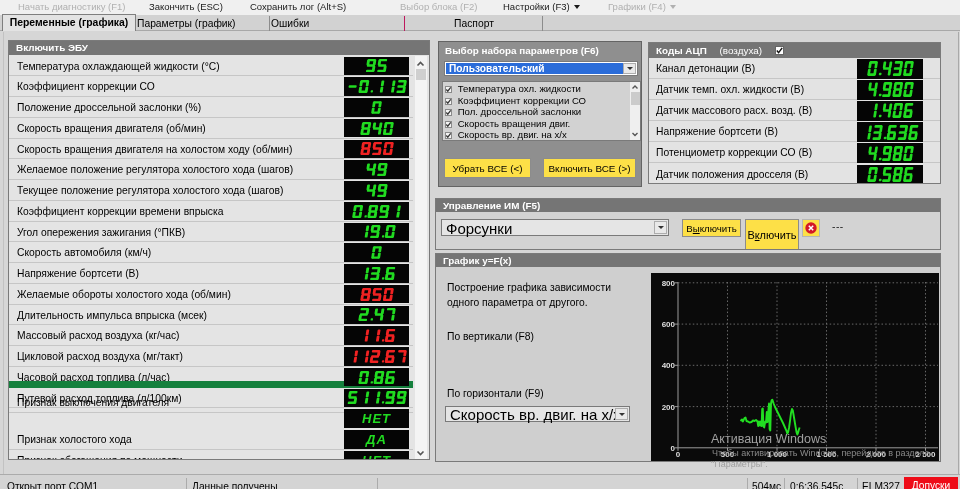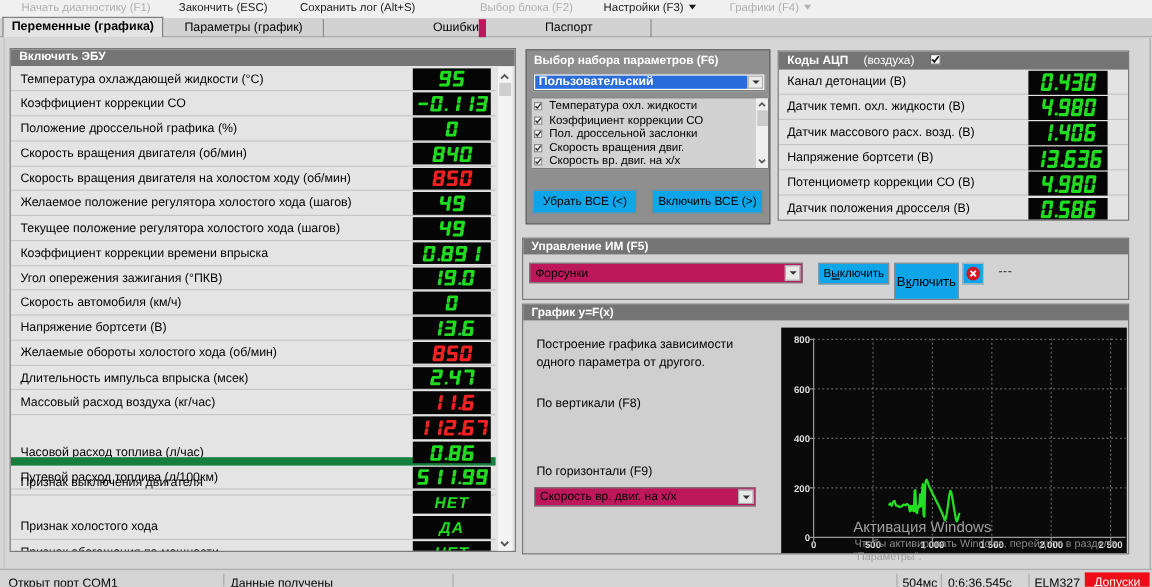--- a/index.html
+++ b/index.html
@@ -1,41 +1,41 @@
 <!DOCTYPE html>
 <html><head><meta charset="utf-8"><style>
 *{margin:0;padding:0;box-sizing:border-box}
 body{width:960px;height:489px;overflow:hidden;position:relative;
  font-family:"Liberation Sans",sans-serif;background:#D6D6D6;font-size:10.3px;color:#000}
 .abs{position:absolute}
 .hdr{position:absolute;left:0;top:0;right:0;height:14px;background:#757575;color:#fff;
  font-weight:bold;line-height:14px;padding-left:7px;font-size:9.9px}
 .panel{position:absolute;border:1px solid #7A7A7A;overflow:hidden}
-.btn{position:absolute;background:#0ea5e9;border:1px solid #8C8C8C;
+.btn{position:absolute;background:#fde047;border:1px solid #8C8C8C;
  display:flex;align-items:center;justify-content:center;white-space:nowrap}
-.combo{position:absolute;background:#be185d;border:1px solid #7A7A7A;line-height:13px;font-size:10px}
+.combo{position:absolute;background:#e5e5e5;border:1px solid #7A7A7A;line-height:13px;font-size:15px}
 .cbtn{position:absolute;right:1px;top:1px;bottom:1px;width:13px;background:#E9E9E9;
  border:1px solid #ADADAD;display:flex;align-items:center;justify-content:center}
 .arr{width:0;height:0;border-left:3px solid transparent;border-right:3px solid transparent;
  border-top:3.5px solid #333}
 .sep{position:absolute;background:#ABABAB;width:1px}
 </style></head><body>
 
 <div class="abs" style="left:0;top:0;width:960px;height:15px;background:#F0F0F0;font-size:9.5px">
 <span class="abs" style="left:18px;top:1px;color:#B0B0B0">Начать диагностику (F1)</span>
 <span class="abs" style="left:149px;top:1px;color:#1A1A1A">Закончить (ESC)</span>
 <span class="abs" style="left:250px;top:1px;color:#1A1A1A">Сохранить лог (Alt+S)</span>
 <span class="abs" style="left:400px;top:1px;color:#B0B0B0">Выбор блока (F2)</span>
 <span class="abs" style="left:503px;top:1px;color:#1A1A1A">Настройки (F3)<span style="display:inline-block;width:0;height:0;margin-left:4px;margin-bottom:1px;border-left:3.5px solid transparent;border-right:3.5px solid transparent;border-top:4px solid #1A1A1A"></span></span>
 <span class="abs" style="left:608px;top:1px;color:#B0B0B0">Графики (F4)<span style="display:inline-block;width:0;height:0;margin-left:4px;margin-bottom:1px;border-left:3.5px solid transparent;border-right:3.5px solid transparent;border-top:4px solid #B0B0B0"></span></span>
 </div>
 <div class="abs" style="left:0;top:15px;width:960px;height:16px;background:#D2D2D2;border-bottom:1px solid #A8A8A8">
 <div class="abs" style="left:2px;top:-1px;width:134px;height:17px;background:#E3E3E3;border:1px solid #7F7F7F;border-bottom:none;text-align:center;line-height:16px;font-weight:bold;font-size:10.4px;z-index:2">Переменные (графика)</div>
-<div class="abs" style="left:137px;top:1px;width:133px;height:15px;text-align:center;line-height:15px;border-right:1px solid #8C8C8C">Параметры (график)</div>
-<div class="abs" style="left:271px;top:1px;width:134px;height:15px;text-align:right;line-height:15px;border-right:6px solid #be185d">Ошибки</div>
+<div class="abs" style="left:137px;top:1px;width:133px;height:15px;text-align:left;line-height:15px;border-right:1px solid #8C8C8C">Параметры (график)</div>
+<div class="abs" style="left:271px;top:1px;width:134px;height:15px;text-align:left;line-height:15px;border-right:1px solid #be185d">Ошибки</div>
 <div class="abs" style="left:406px;top:1px;width:137px;height:15px;text-align:center;line-height:15px;border-right:1px solid #8C8C8C">Паспорт</div>
 </div>
 <div class="panel" style="left:8px;top:40px;width:422px;height:420px;background:#E4E4E4">
 <div class="hdr">Включить ЭБУ</div>
 <div class="abs" style="left:0;top:14.6px;width:404px;height:20.8px;border-bottom:1px solid #C6C6C6;line-height:21px;padding-left:8px;overflow:hidden">Температура охлаждающей жидкости (°С)</div>
 <div style="position:absolute;left:335px;top:15.7px;width:65px;height:18.4px;background:#050505;display:flex;align-items:center;justify-content:center;overflow:hidden">
       <svg width="23" height="13" viewBox="0 0 22.5 13" style="overflow:visible">
         <g fill="#21DB21" transform="translate(2.1,0) skewX(-9)">
           <rect x="0.55" y="0.00" width="8.08" height="2.37" rx="0.84"></rect>
           <rect x="6.33" y="0.46" width="2.84" height="5.74" rx="0.84"></rect>
@@ -68,21 +68,21 @@
           <rect x="44.05" y="0.46" width="2.84" height="5.74" rx="0.84"></rect>
           <rect x="44.05" y="6.81" width="2.84" height="5.74" rx="0.84"></rect>
           <rect x="49.55" y="0.00" width="8.08" height="2.37" rx="0.84"></rect>
           <rect x="55.33" y="0.46" width="2.84" height="5.74" rx="0.84"></rect>
           <rect x="55.33" y="6.81" width="2.84" height="5.74" rx="0.84"></rect>
           <rect x="49.55" y="10.63" width="8.08" height="2.37" rx="0.84"></rect>
           <rect x="49.55" y="5.31" width="8.08" height="2.37" rx="0.84"></rect>
         </g>
       </svg>
     </div>
-<div class="abs" style="left:0;top:56.1px;width:404px;height:20.8px;border-bottom:1px solid #C6C6C6;line-height:21px;padding-left:8px;overflow:hidden">Положение дроссельной графика (%)</div>
+<div class="abs" style="left:0;top:56.1px;width:404px;height:20.8px;border-bottom:1px solid #C6C6C6;line-height:21px;padding-left:8px;overflow:hidden">Положение дроссельной заслонки (%)</div>
 <div style="position:absolute;left:335px;top:57.2px;width:65px;height:18.4px;background:#050505;display:flex;align-items:center;justify-content:center;overflow:hidden">
       <svg width="11" height="13" viewBox="0 0 11.3 13" style="overflow:visible">
         <g fill="#21DB21" transform="translate(2.1,0) skewX(-9)">
           <rect x="0.55" y="0.00" width="8.08" height="2.37" rx="0.84"></rect>
           <rect x="6.33" y="0.46" width="2.84" height="5.74" rx="0.84"></rect>
           <rect x="6.33" y="6.81" width="2.84" height="5.74" rx="0.84"></rect>
           <rect x="0.55" y="10.63" width="8.08" height="2.37" rx="0.84"></rect>
           <rect x="0.00" y="6.81" width="2.84" height="5.74" rx="0.84"></rect>
           <rect x="0.00" y="0.46" width="2.84" height="5.74" rx="0.84"></rect>
         </g>
@@ -312,20 +312,21 @@
           <rect x="23.5" y="10.2" width="2.3" height="2.3" rx="0.6"></rect>
           <rect x="26.98" y="0.00" width="8.08" height="2.37" rx="0.84"></rect>
           <rect x="32.76" y="6.81" width="2.84" height="5.74" rx="0.84"></rect>
           <rect x="26.98" y="10.63" width="8.08" height="2.37" rx="0.84"></rect>
           <rect x="26.43" y="6.81" width="2.84" height="5.74" rx="0.84"></rect>
           <rect x="26.43" y="0.46" width="2.84" height="5.74" rx="0.84"></rect>
           <rect x="26.98" y="5.31" width="8.08" height="2.37" rx="0.84"></rect>
         </g>
       </svg>
     </div>
+<div class="abs" style="left:0;top:305.1px;width:404px;height:20.8px;border-bottom:1px solid #C6C6C6;line-height:21px;padding-left:8px;overflow:hidden">Цикловой расход воздуха (мг/такт)</div>
 <div style="position:absolute;left:335px;top:306.20000000000005px;width:65px;height:18.4px;background:#050505;display:flex;align-items:center;justify-content:center;overflow:hidden">
       <svg width="60" height="13" viewBox="0 0 60.3 13" style="overflow:visible">
         <g fill="#F02222" transform="translate(2.1,0) skewX(-9)">
           <rect x="6.33" y="0.46" width="2.84" height="5.74" rx="0.84"></rect>
           <rect x="6.33" y="6.81" width="2.84" height="5.74" rx="0.84"></rect>
           <rect x="17.62" y="0.46" width="2.84" height="5.74" rx="0.84"></rect>
           <rect x="17.62" y="6.81" width="2.84" height="5.74" rx="0.84"></rect>
           <rect x="23.12" y="0.00" width="8.08" height="2.37" rx="0.84"></rect>
           <rect x="28.91" y="0.46" width="2.84" height="5.74" rx="0.84"></rect>
           <rect x="23.12" y="10.63" width="8.08" height="2.37" rx="0.84"></rect>

